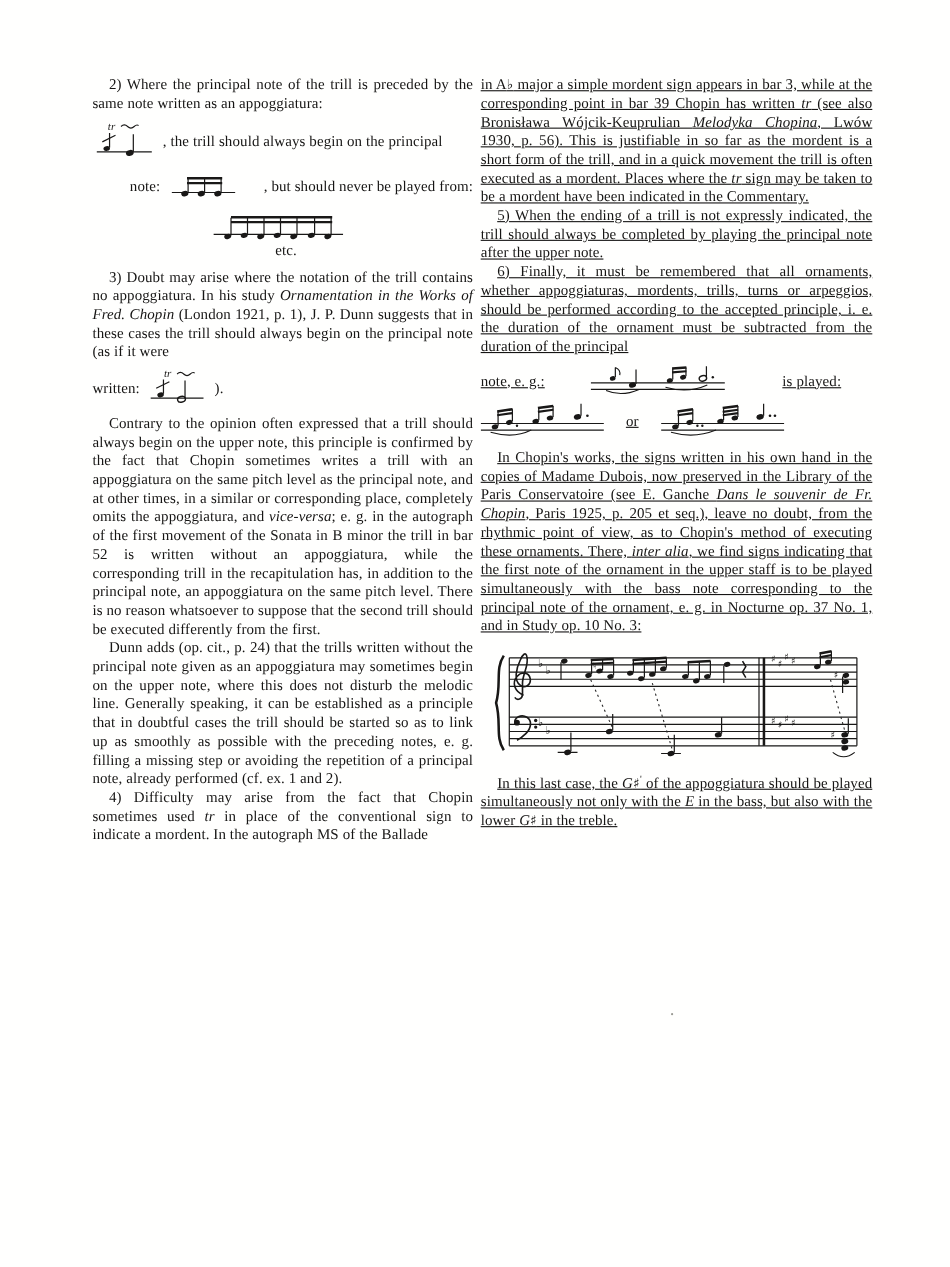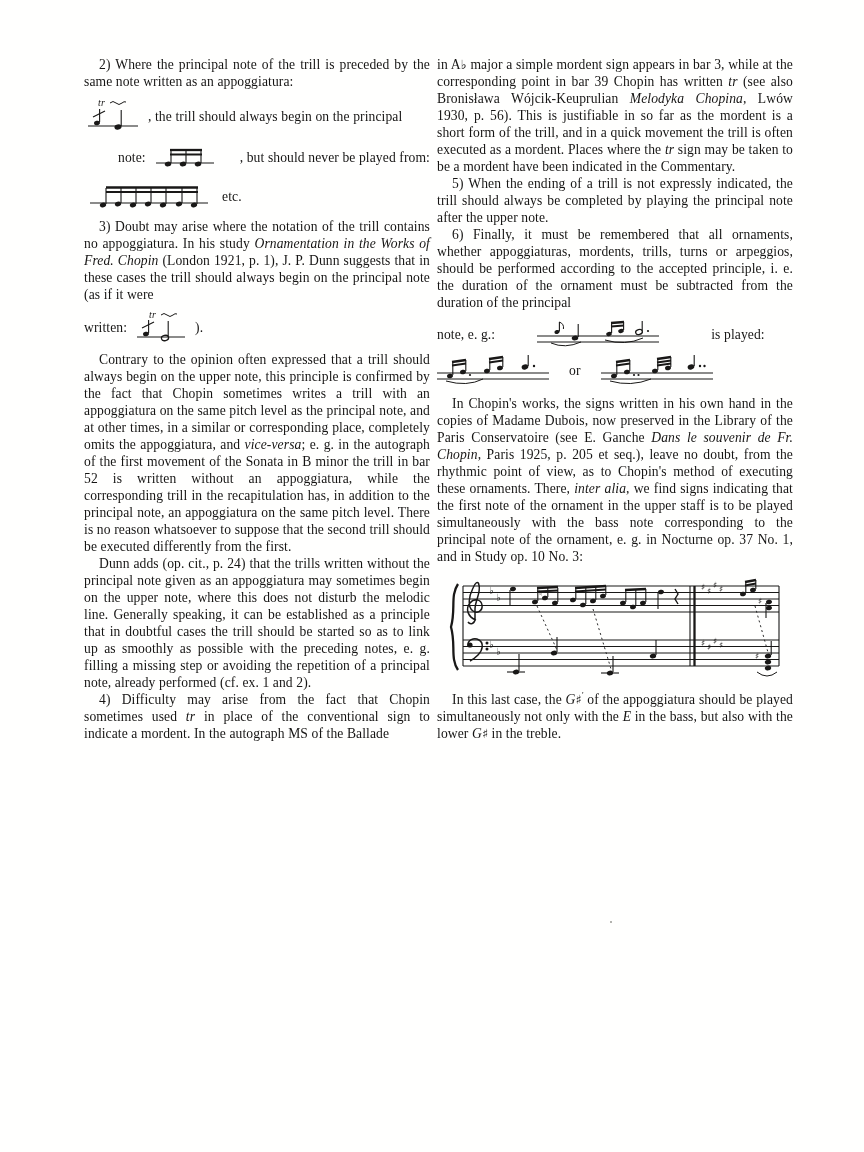--- a/index.html
+++ b/index.html
@@ -2,36 +2,36 @@
 <html><head>
 <meta charset="utf-8">
 <style>
   html,body{margin:0;padding:0;}
   body{
     width:864px;height:1152px;background:#fefefd;position:relative;
     font-family:"Liberation Serif","DejaVu Serif",serif;color:#161514;
     -webkit-font-smoothing:antialiased;
   }
   .page{position:absolute;inset:0;background:#fffffe;}
-  .col{position:absolute;top:56px;text-align:justify;font-size:13.6px;line-height:17px;letter-spacing:.1px;}
+  .col{position:absolute;top:68px;text-align:justify;font-size:13.6px;line-height:17px;letter-spacing:.1px;}
   .col.left{left:84px;width:346px;}
-  .col.right{left:437px;width:356px;}
+  .col.right{left:437px;width:356px;text-decoration:underline;}
   .col p{margin:0;}
   .ind{text-indent:15px;}
   .it{font-style:italic;}
   .acc{font-family:"DejaVu Sans",sans-serif;font-size:.92em;}
   .sup{vertical-align:super;font-size:.65em;line-height:0;}
   .mline{display:flex;align-items:center;text-indent:0;min-height:30px;}
   .mline svg{flex:0 0 auto;display:block;}
   .mline .mtxt{display:inline-block;}
   .m-ex1{margin:7px 0 4px;}
   .m-ex1 svg{margin:0 8px 0 2px;}
   .m-ex2{margin:7px 0 6px;justify-content:flex-end;}
   .m-ex2 svg{margin:0 26px 0 10px;}
-  .m-ex3{margin:9px 0 7px;padding-left:6px;}
+  .m-ex3{margin:9px 0 7px;padding-left:6px;flex-direction:column;}
   .m-ex3 svg{margin-right:14px;}
   .m-ex4{margin:6px 0 6px;}
   .m-ex4 svg{margin:0 8px;}
   .m-ex5{margin:8px 0 5px;gap:28px;}
   .m-ex5 svg{margin:0 24px 0 14px;}
   .m-ex6{margin:5px 0 9px;justify-content:flex-start;}
   .m-ex6 .mtxt{margin:0 20px;}
   .m-staff{margin:11px 0 9px;justify-content:center;}
   svg .ln{stroke:#191817;stroke-width:1.1;fill:none;}
   svg .thick{stroke:#191817;stroke-width:2.3;fill:none;}

